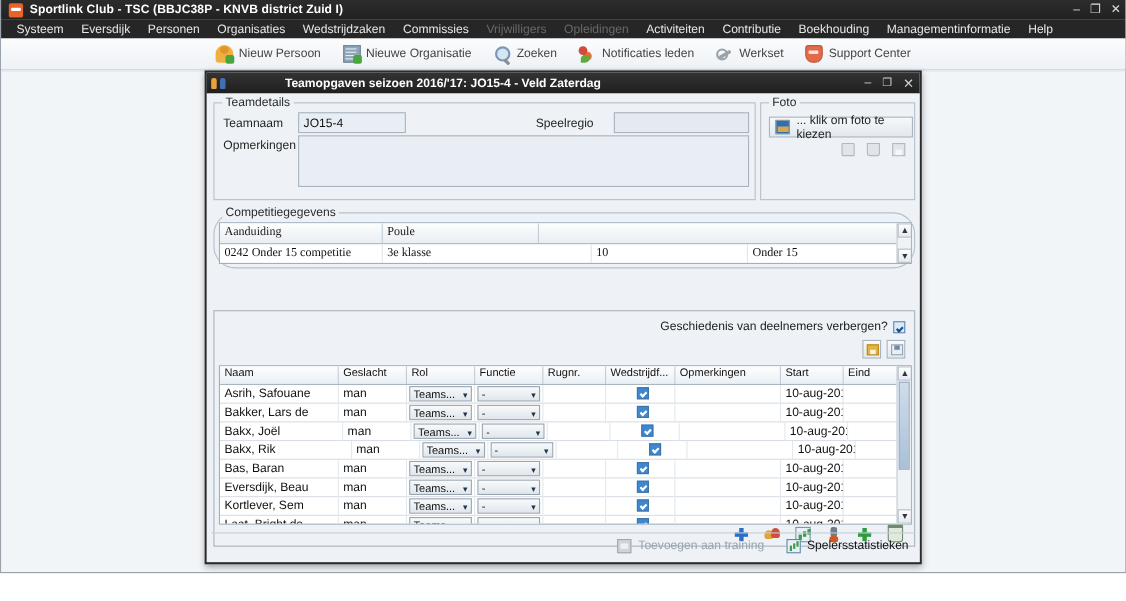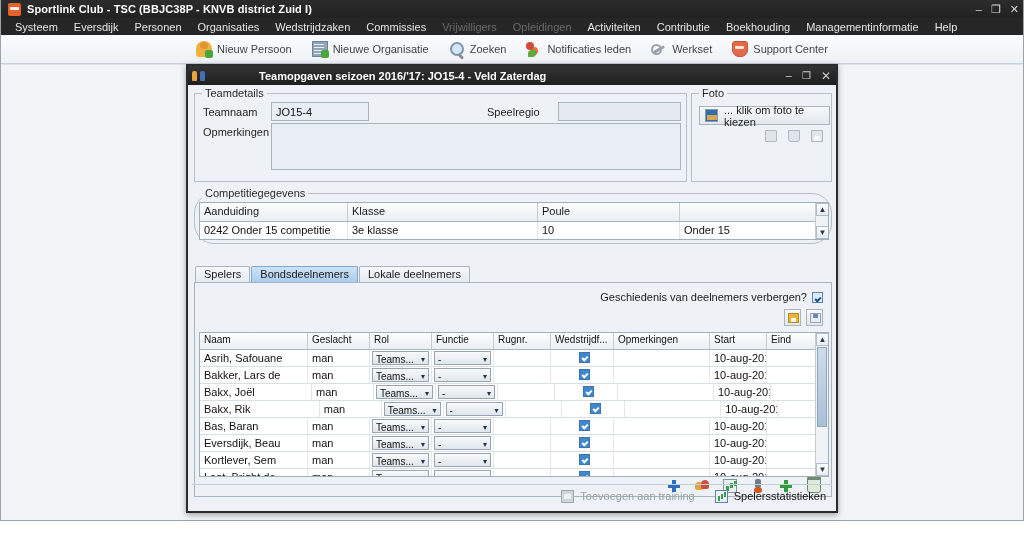--- a/index.html
+++ b/index.html
@@ -197,20 +197,21 @@
   .mini-ic.trash{border:1px solid #6b747d;border-radius:0 0 3px 3px;background:#cfd6dd;}
   .mini-ic.save{border:1px solid #6b747d;background:#cfd6dd;}
   .mini-ic.save::after{content:"";position:absolute;left:2px;top:5px;right:2px;bottom:0;background:#fff;}
 
   
   .grid {
     position:absolute;
     border:1px solid #9fafbd;
     background:#ffffff;
     overflow:hidden;
+    font-family:Liberation Serif, serif;
   }
   .grid-head {
     display:flex; height:19px;
     background: linear-gradient(to bottom,#fdfefe 0%,#e9eef3 100%);
     border-bottom:1px solid #a9b6c2;
   }
   .grid-head .gh {
     font-size:11px; color:#1a1a1a;
     padding:2px 0 0 4px;
     border-right:1px solid #c3ccd5;
@@ -456,42 +457,36 @@
           <span class="mini-ic save"></span>
         </div>
       </div>
 
       <div class="group" style="left:6px; top:108px; width:638px; height:51px;border-radius:20px;">
         <div class="legend">Competitiegegevens</div>
 
         <div class="grid" style="left:4px; top:8px; width:630px; height:38px;">
           <div class="grid-head">
             <div class="gh" style="width:148px">Aanduiding</div>
-            <div class="gh" style="width:190px">Klasse</div>
             <div class="gh" style="width:142px">Poule</div>
           </div>
           <div class="grid-row">
             <div class="gc" style="width:148px">0242 Onder 15 competitie</div>
             <div class="gc" style="width:190px">3e klasse</div>
             <div class="gc" style="width:142px">10</div>
             <div class="gc" style="width:137px">Onder 15</div>
           </div>
 
           <div class="vscroll">
             <div class="arrow up">▲</div>
             <div class="arrow down">▼</div>
           </div>
         </div>
       </div>
 
-      <div class="tabs" style="left:7px; top:181px;">
-        <div class="tab">Spelers</div>
-        <div class="tab active">Bondsdeelnemers</div>
-        <div class="tab">Lokale deelnemers</div>
-      </div>
 
       <div class="tabpanel" style="left:6px; top:197px; width:638px; height:215px;">
 
         <div class="chk-row" style="right:8px; top:8px;">
           <span>Geschiedenis van deelnemers verbergen?</span>
           <span class="checkbox checked"></span>
         </div>
 
         <div style="position:absolute; right:8px; top:26px; display:flex; gap:5px;">
           <span class="sq-btn">

